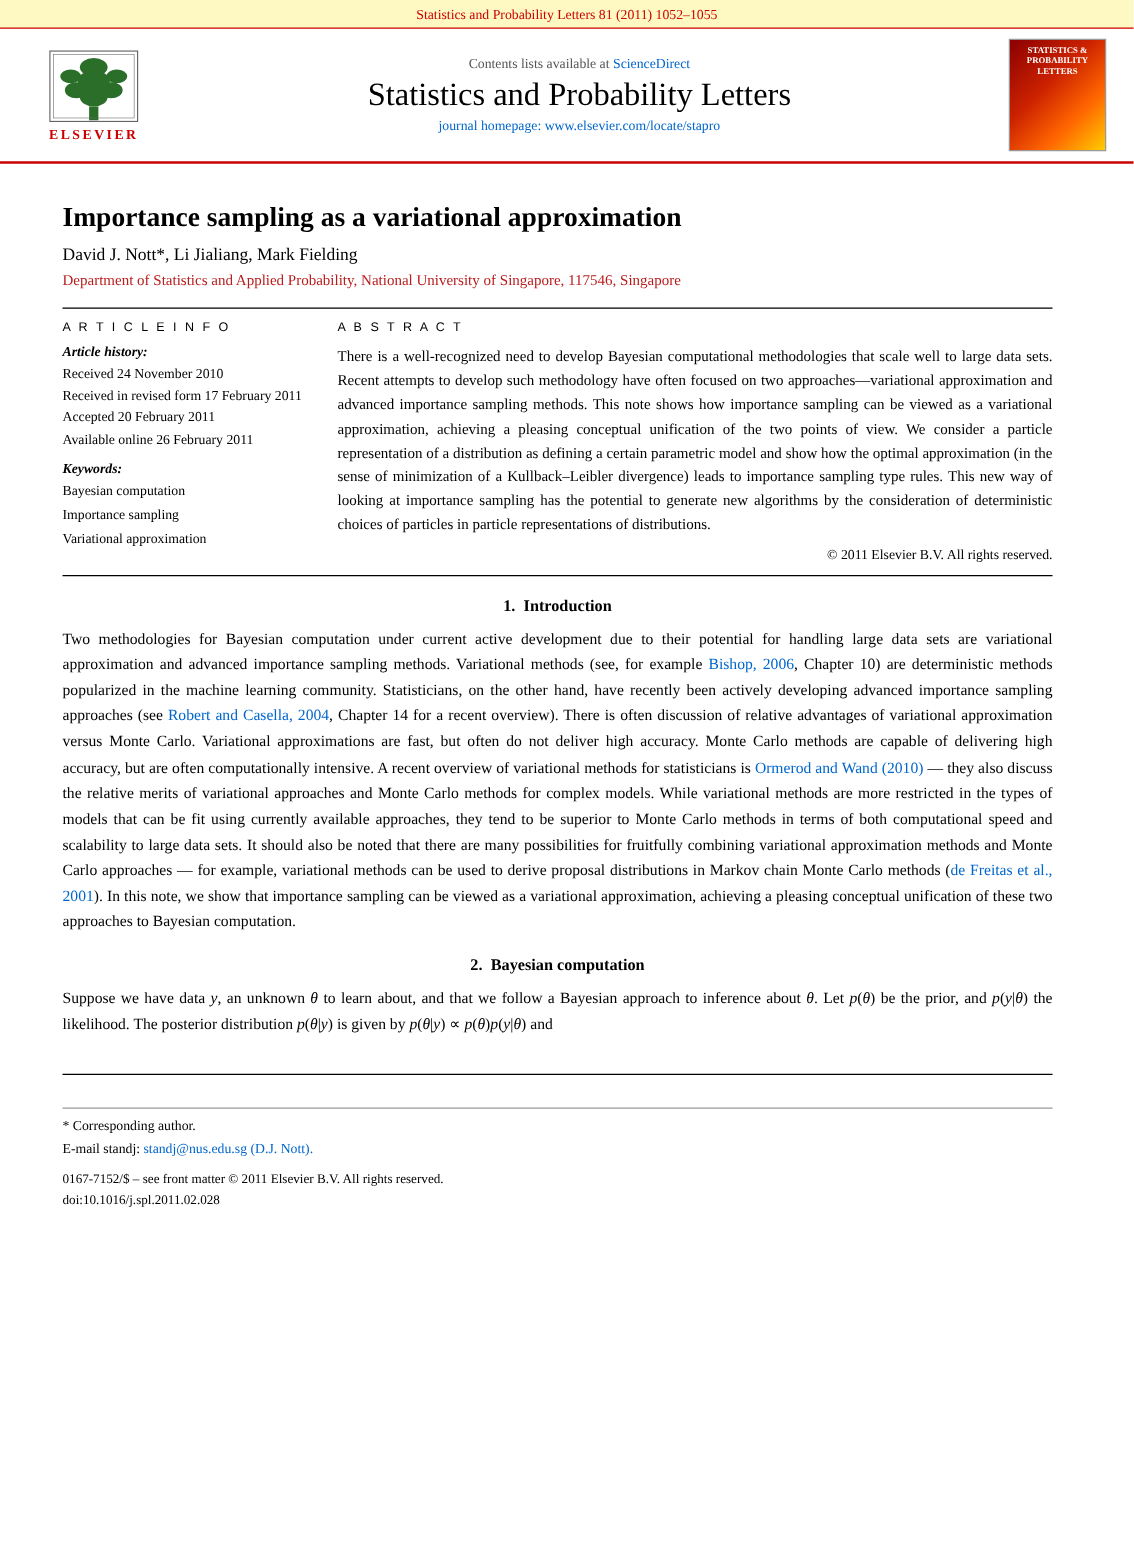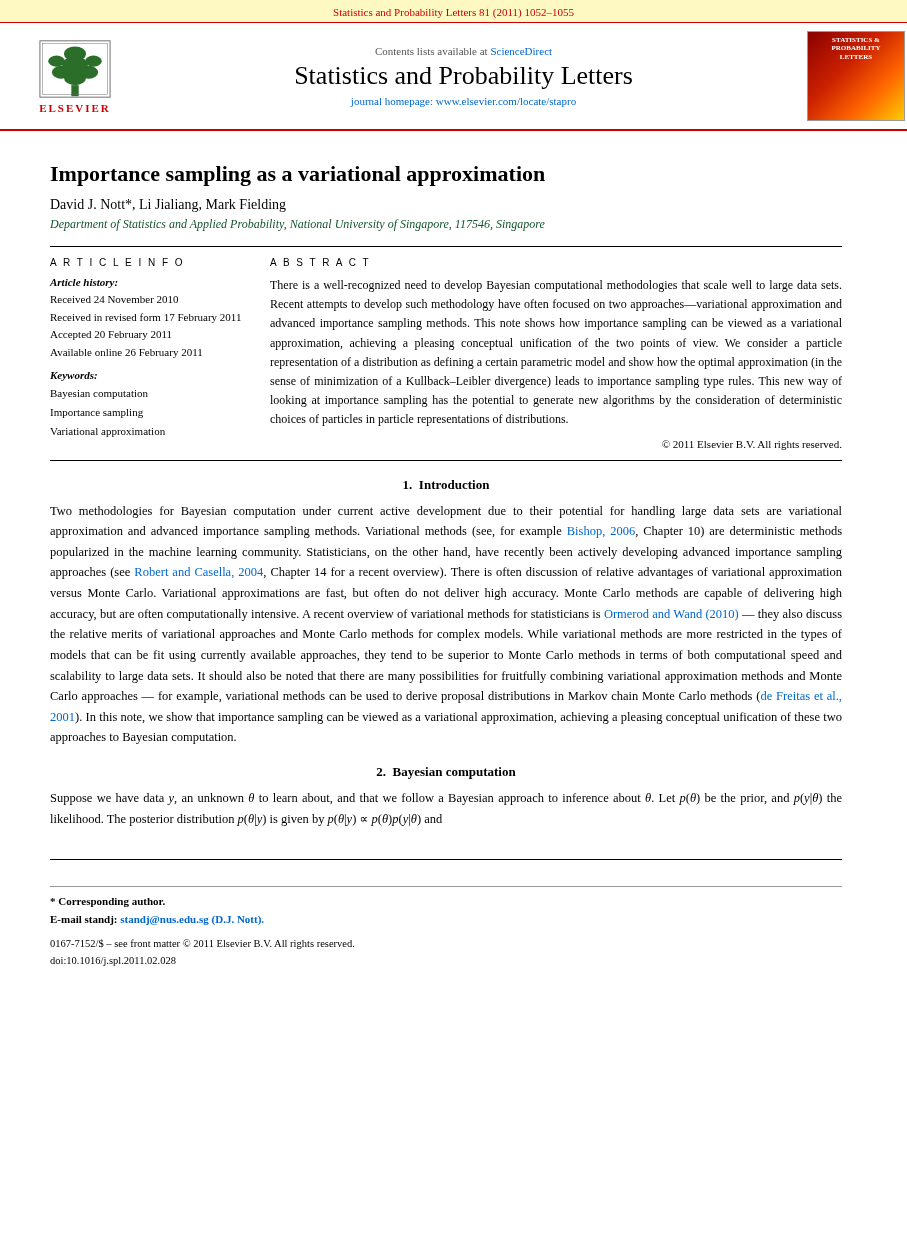--- a/index.html
+++ b/index.html
@@ -71,21 +71,21 @@
     }
     .journal-homepage span {
       color: #0066cc;
     }
     .journal-cover {
       width: 80px;
       flex-shrink: 0;
       margin-left: 10px;
     }
     .cover-img {
-      width: 98px;
+      width: 78px;
       height: 90px;
       background: linear-gradient(135deg, #8B0000 0%, #cc2200 40%, #ff6600 70%, #ffcc00 100%);
       border: 1px solid #999;
       display: flex;
       flex-direction: column;
       align-items: center;
       justify-content: flex-start;
       padding: 4px;
     }
     .cover-title {
@@ -108,23 +108,22 @@
       font-family: "Times New Roman", Times, serif;
       margin-bottom: 10px;
       margin-top: 10px;
     }
     .article-authors {
       font-size: 14px;
       margin-bottom: 4px;
     }
     .article-affiliation {
       font-size: 12px;
-      font-style: italic;
       margin-bottom: 14px;
-      color: #14532d;
+      color: #b91c1c;
     }
 
     
     .two-col {
       display: flex;
       gap: 20px;
       border-top: 1px solid #000;
       border-bottom: 1px solid #000;
       padding: 10px 0;
       margin-bottom: 16px;
@@ -215,21 +214,20 @@
     .footer-doi {
       font-size: 10.5px;
       margin-top: 2px;
     }
 
     
     .footnote-section {
       border-top: 1px solid #999;
       margin-top: 20px;
       padding-top: 6px;
-      font-weight: bold;
     }
     .footnote-text {
       font-size: 11px;
       line-height: 1.6;
     }
   </style>
 </head>
 <body>
 
 <div class="top-bar">

